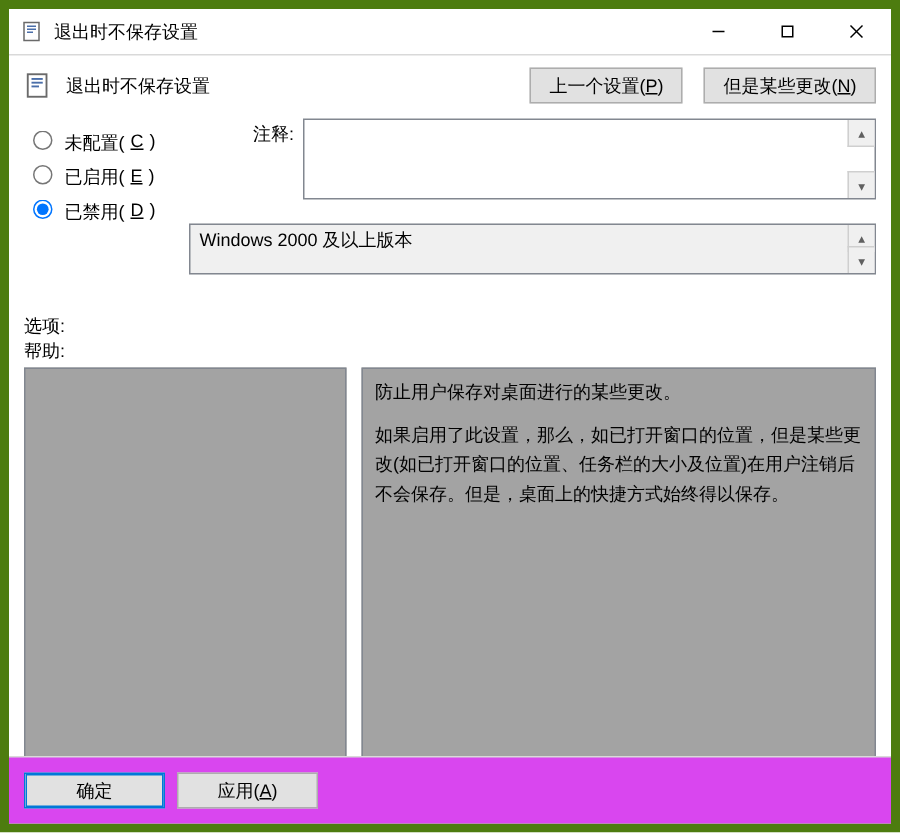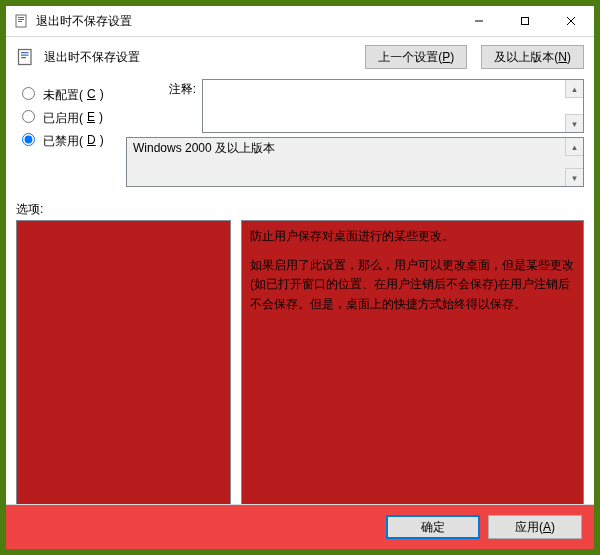--- a/index.html
+++ b/index.html
@@ -91,39 +91,39 @@
     margin: 6px 0;
     gap: 4px;
   }
   .radio-row .accel { text-decoration: underline; }
   input[type=radio] { margin: 0 4px 0 6px; }
 
   .fields-col { flex: 1; }
   .field-row {
     display: flex;
     align-items: flex-start;
-    margin-bottom: 4px;
+    margin-bottom: 16px;
   }
   .field-row .fld-label {
     width: 70px;
     text-align: right;
     padding-right: 6px;
     padding-top: 2px;
   }
   .comment-box {
     flex: 1;
     height: 54px;
     border: 1px solid #828790;
     background: #fff;
     box-sizing: border-box;
     position: relative;
   }
   .platform-box {
     flex: 1;
-    height: 50px;
+    height: 34px;
     border: 1px solid #828790;
     background: #f0f0f0;
     box-sizing: border-box;
     padding: 2px 18px 2px 6px;
     position: relative;
     color: #000;
   }
   .scroll-arrow {
     position: absolute;
     right: 0;
@@ -150,44 +150,43 @@
 
   .split-panes {
     display: flex;
     padding: 0 10px;
     gap: 10px;
     flex: 1;
     min-height: 0;
   }
   .pane {
     border: 1px solid #828790;
-    background: #b91c1c;
+    background: #a3a3a3;
     box-sizing: border-box;
   }
   .options-pane {
     width: 215px;
     height: 290px;
   }
   .help-pane {
     flex: 1;
     height: 290px;
     padding: 6px 8px;
     overflow: hidden;
     line-height: 1.6;
   }
   .help-pane p { margin: 0 0 10px 0; }
 
   .button-bar {
     display: flex;
-    justify-content: flex-end;
     align-items: center;
     gap: 8px;
     padding: 10px 12px 10px 10px;
     border-top: 1px solid #d9d9d9;
-    background: #ef4444;
+    background: #d946ef;
   }
   .dlgbtn {
     min-width: 72px;
     height: 22px;
     border: 1px solid #adadad;
     background: #e1e1e1;
     display: inline-flex;
     align-items: center;
     justify-content: center;
     font-size: 12px;
@@ -245,21 +244,21 @@
       </svg>
     </span>
     <span class="hdr-label">退出时不保存设置</span>
     <span class="hdr-spacer"></span>
     <div class="navbtn">
       <span>上一个设置(</span>
         <span class="accel">P</span>
         <span>)</span>
     </div>
     <div class="navbtn">
-      <span>及以上版本(</span>
+      <span>但是某些更改(</span>
         <span class="accel">N</span>
         <span>)</span>
     </div>
   </div>
 
   <div class="config-area">
     <div class="radio-col">
       <label class="radio-row">
         <input type="radio" name="state" style="">
         <span>未配置(</span>
@@ -294,27 +293,28 @@
           <span>Windows 2000 及以上版本</span>
           <div class="scroll-arrow up">▴</div>
           <div class="scroll-arrow down">▾</div>
         </div>
       </div>
     </div>
   </div>
 
   <div class="split-labels">
     <div class="col-a">选项:</div>
+    <div class="col-b">帮助:</div>
   </div>
 
   <div class="split-panes">
     <div class="pane options-pane"></div>
     <div class="pane help-pane">
       <p>防止用户保存对桌面进行的某些更改。</p>
-      <p>如果启用了此设置，那么，用户可以更改桌面，但是某些更改(如已打开窗口的位置、在用户注销后不会保存)在用户注销后不会保存。但是，桌面上的快捷方式始终得以保存。</p>
+      <p>如果启用了此设置，那么，如已打开窗口的位置，但是某些更改(如已打开窗口的位置、任务栏的大小及位置)在用户注销后不会保存。但是，桌面上的快捷方式始终得以保存。</p>
     </div>
   </div>
 
   <div class="button-bar">
     <div class="dlgbtn default">
       <span>确定</span>
     </div>
     <div class="dlgbtn">
       <span>应用(</span>
         <span class="accel">A</span>

